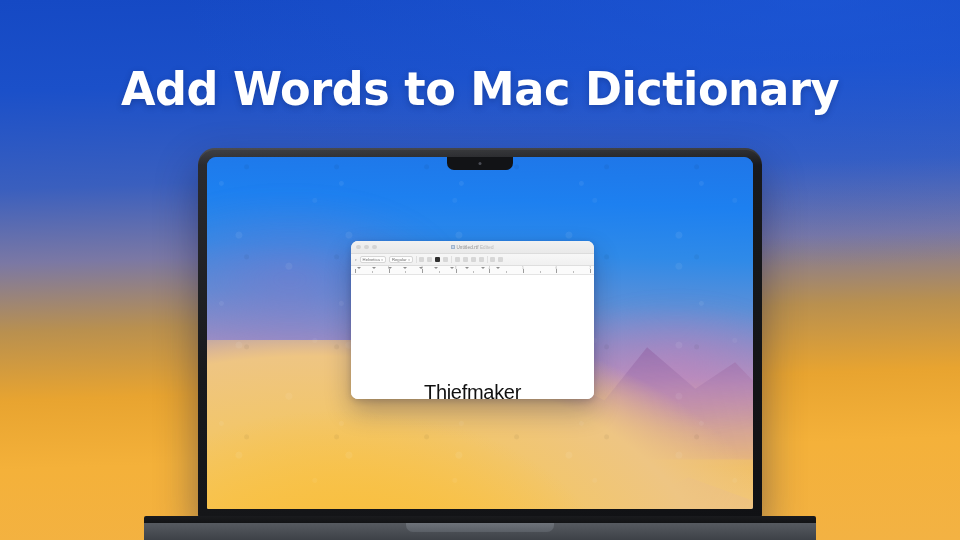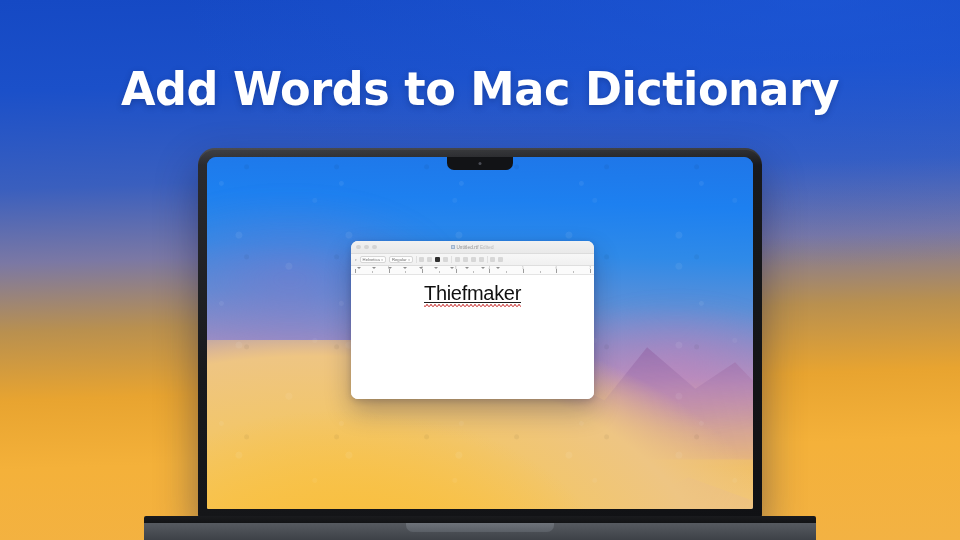--- a/index.html
+++ b/index.html
@@ -197,21 +197,21 @@
   .tabstop{
     position:absolute; top:0.8px; width:0; height:0;
     border-left:2px solid transparent; border-right:2px solid transparent;
     border-top:2.6px solid #8e8e8e;
   }
 
   .docbody{
     position:relative;
     height:calc(100% - 34px);
     background:#ffffff;
-    display:flex; align-items:flex-start; justify-content:center;
+    display:flex; align-items:flex-end; justify-content:center;
   }
   .word{
     position:relative;
     font-size:20px;
     color:#111111;
     font-family:"Liberation Sans", sans-serif;
     letter-spacing:-0.3px;
     padding-bottom:2px;
     transform:translateY(7px);
   }

